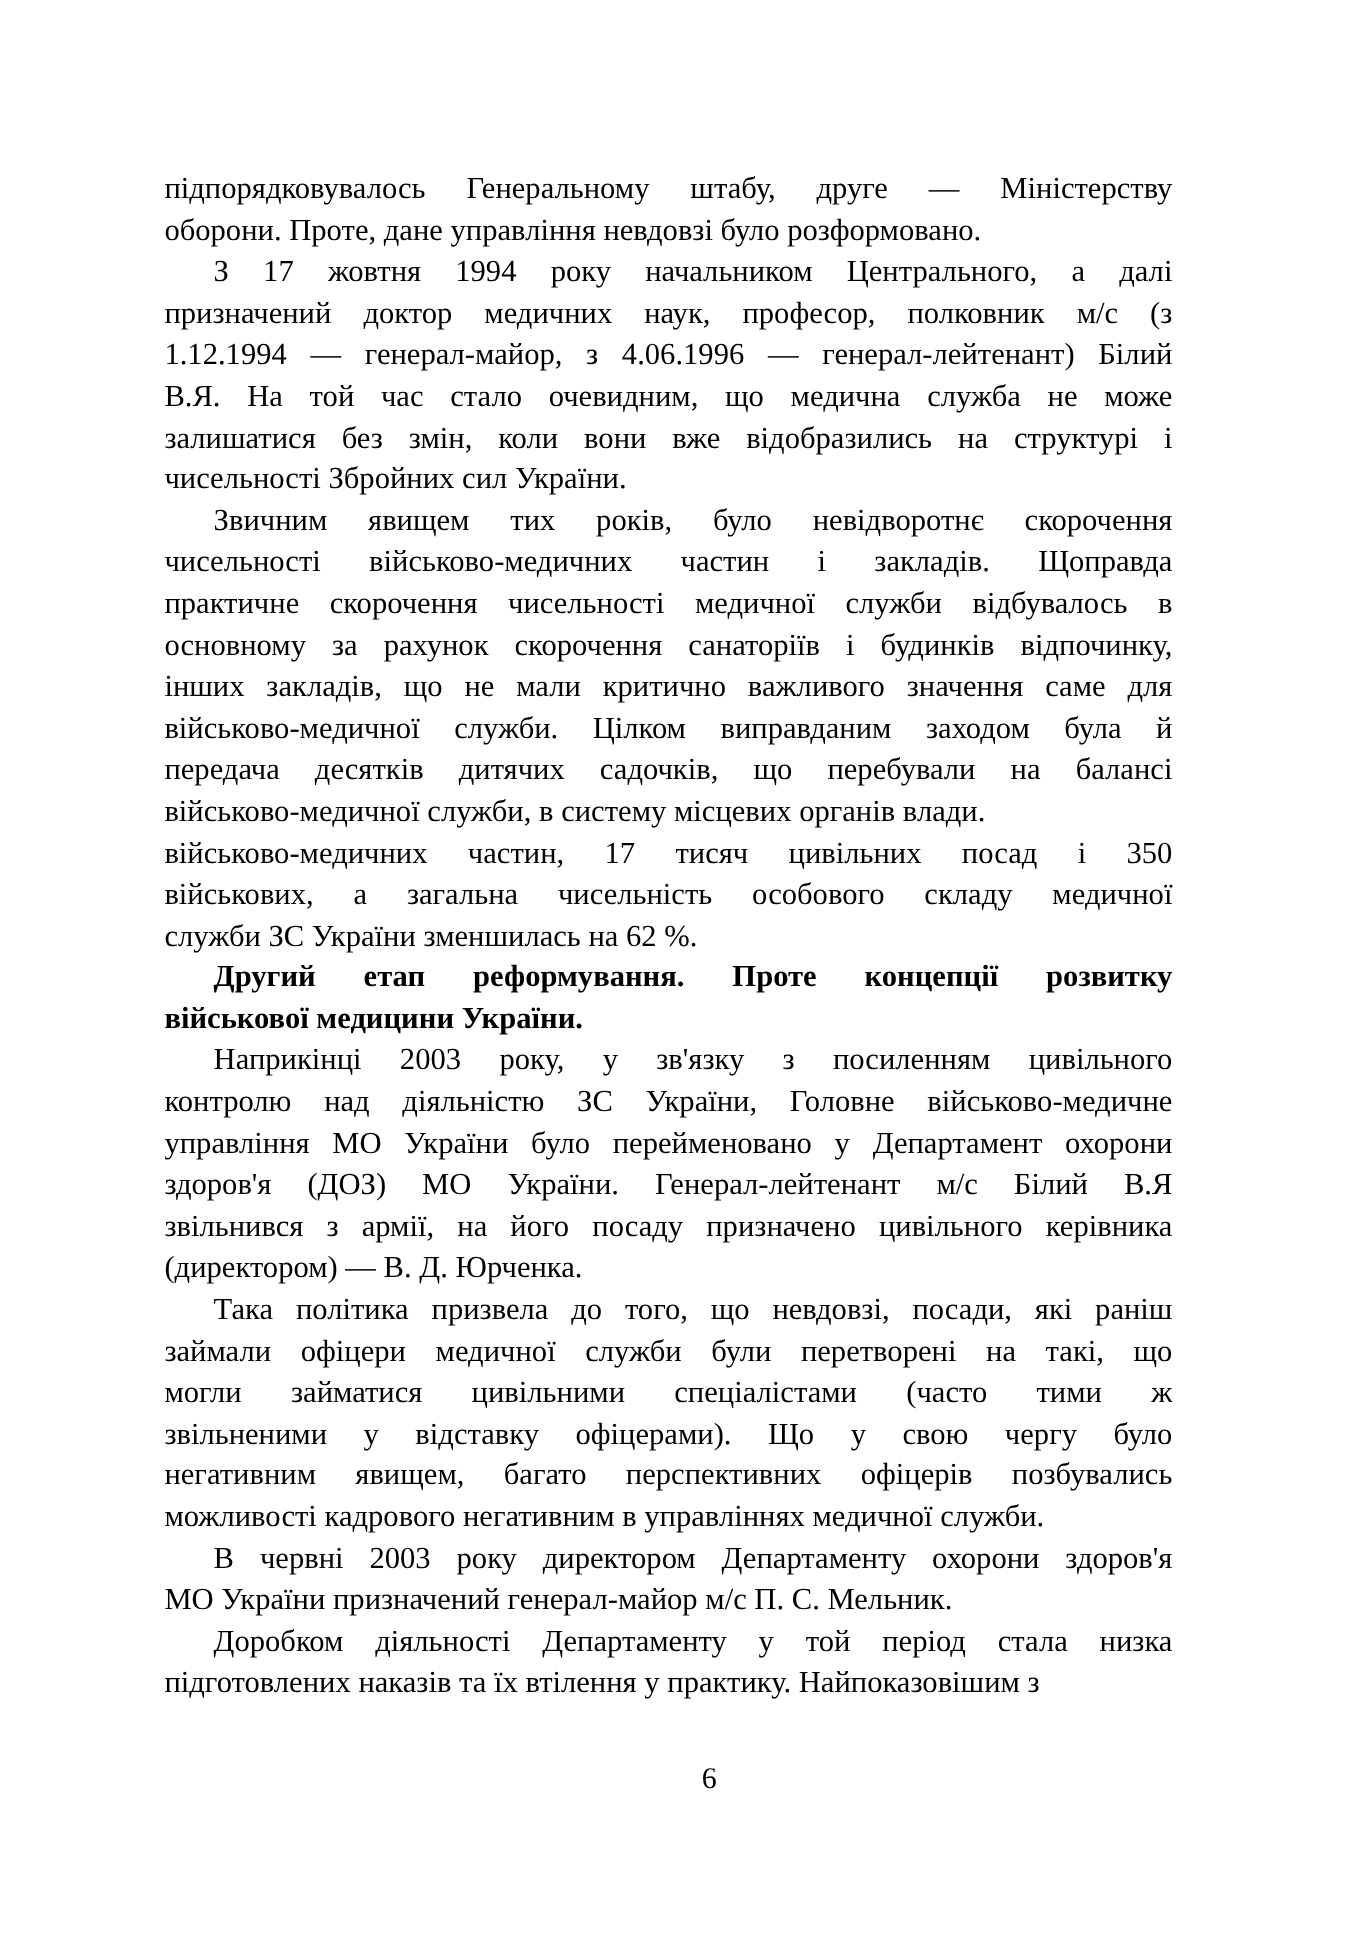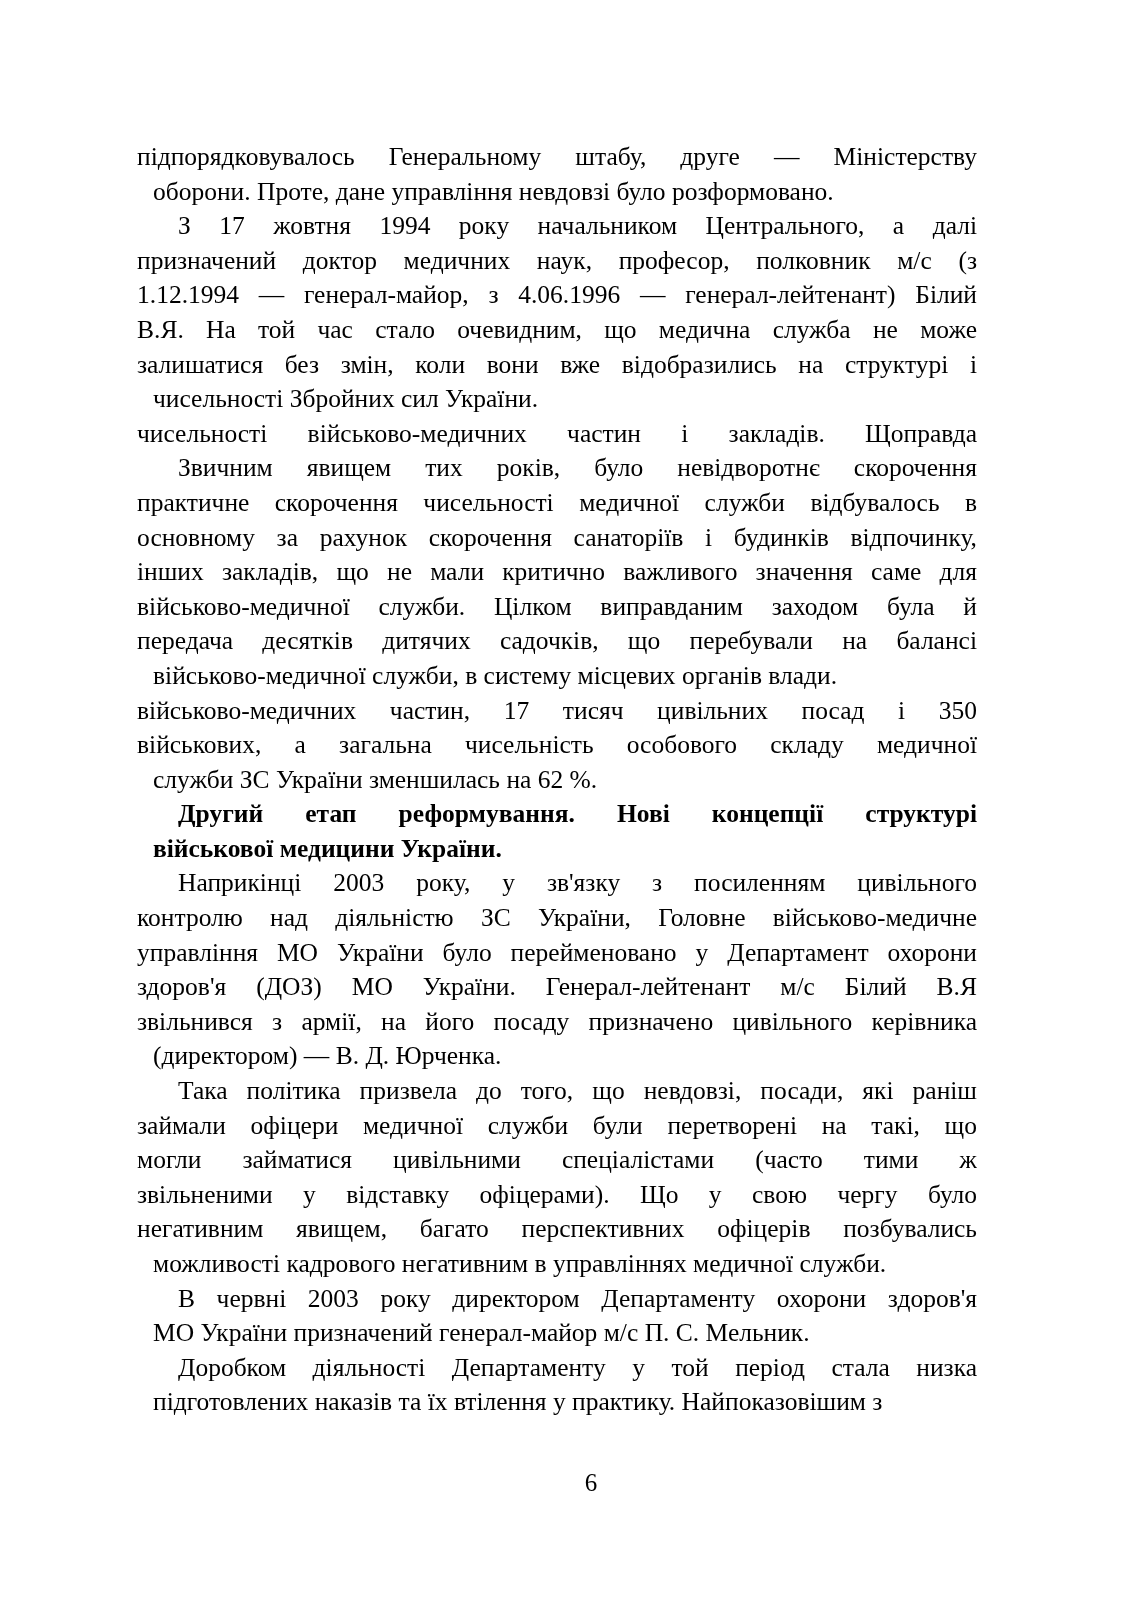--- a/index.html
+++ b/index.html
@@ -42,21 +42,20 @@
   .para .line {
     display: block;
   }
   .para .line.just {
     text-align: justify;
     text-align-last: justify;
   }
   .para .line.last {
     text-align: left;
     text-align-last: left;
-    margin-left: 16px;
   }
   .para .line.indent {
     text-indent: 41px;
   }
   #page-number {
     position: absolute;
     left: 0;
     right: 0;
     top: 1468px;
     text-align: center;
@@ -79,38 +78,38 @@
     <p class="para">
       <span class="line just indent">З 17 жовтня 1994 року начальником Центрального, а далі</span>
       <span class="line just">призначений доктор медичних наук, професор, полковник м/с (з</span>
       <span class="line just">1.12.1994 — генерал-майор, з 4.06.1996 — генерал-лейтенант) Білий</span>
       <span class="line just">В.Я. На той час стало очевидним, що медична служба не може</span>
       <span class="line just">залишатися без змін, коли вони вже відобразились на структурі і</span>
       <span class="line last">чисельності Збройних сил України.</span>
     </p>
 
     <p class="para">
+      <span class="line just indent">Звичним явищем тих років, було невідворотнє скорочення</span>
       <span class="line just">чисельності військово-медичних частин і закладів. Щоправда</span>
-      <span class="line just indent">Звичним явищем тих років, було невідворотнє скорочення</span>
       <span class="line just">практичне скорочення чисельності медичної служби відбувалось в</span>
       <span class="line just">основному за рахунок скорочення санаторіїв і будинків відпочинку,</span>
       <span class="line just">інших закладів, що не мали критично важливого значення саме для</span>
       <span class="line just">військово-медичної служби. Цілком виправданим заходом була й</span>
       <span class="line just">передача десятків дитячих садочків, що перебували на балансі</span>
       <span class="line last">військово-медичної служби, в систему місцевих органів влади.</span>
     </p>
 
     <p class="para">
       <span class="line just">військово-медичних частин, 17 тисяч цивільних посад і 350</span>
       <span class="line just">військових, а загальна чисельність особового складу медичної</span>
       <span class="line last">служби ЗС України зменшилась на 62 %.</span>
     </p>
 
     <p class="para bold">
-      <span class="line just indent">Другий етап реформування. Нові концепції структурі</span>
+      <span class="line just indent">Другий етап реформування. Проте концепції розвитку</span>
       <span class="line last">військової медицини України.</span>
     </p>
 
     <p class="para">
       <span class="line just indent">Наприкінці 2003 року, у зв'язку з посиленням цивільного</span>
       <span class="line just">контролю над діяльністю ЗС України, Головне військово-медичне</span>
       <span class="line just">управління МО України було перейменовано у Департамент охорони</span>
       <span class="line just">здоров'я (ДОЗ) МО України. Генерал-лейтенант м/с Білий В.Я</span>
       <span class="line just">звільнився з армії, на його посаду призначено цивільного керівника</span>
       <span class="line last">(директором) — В. Д. Юрченка.</span>

